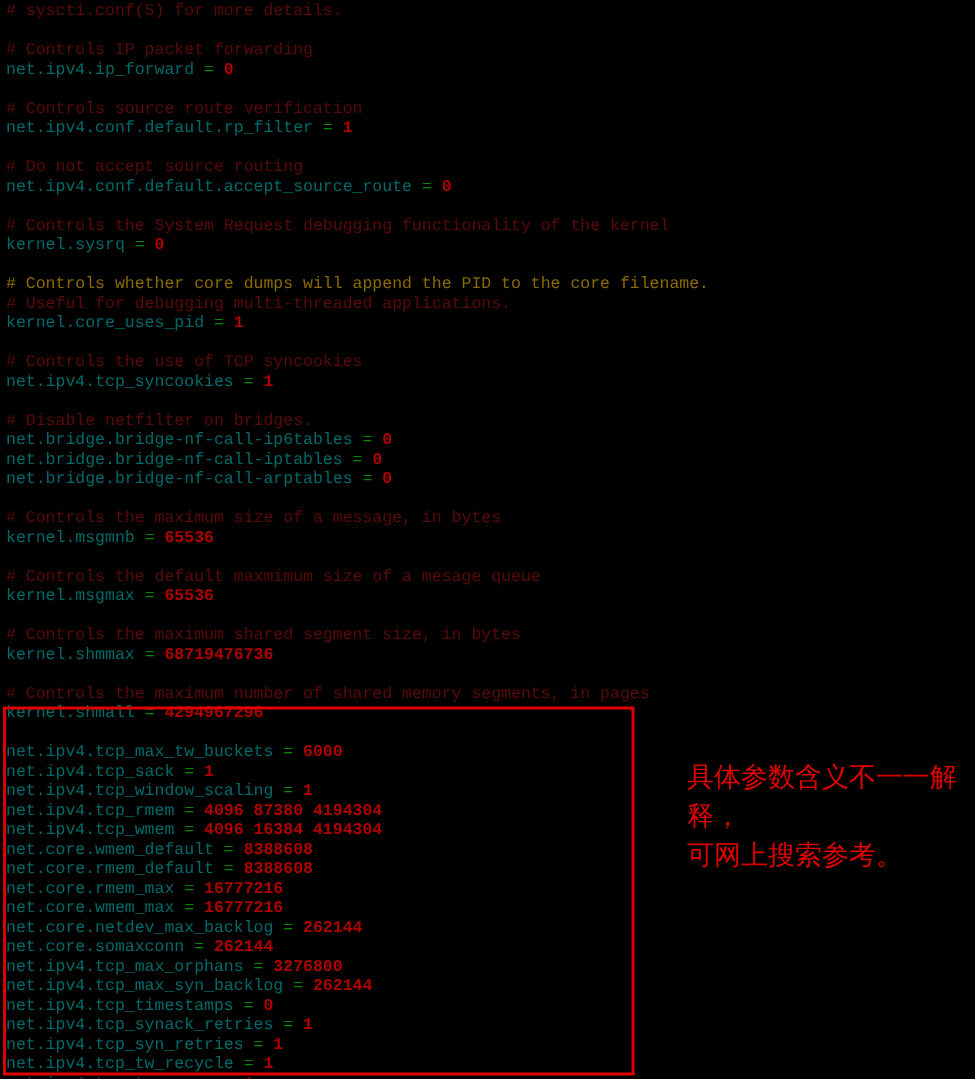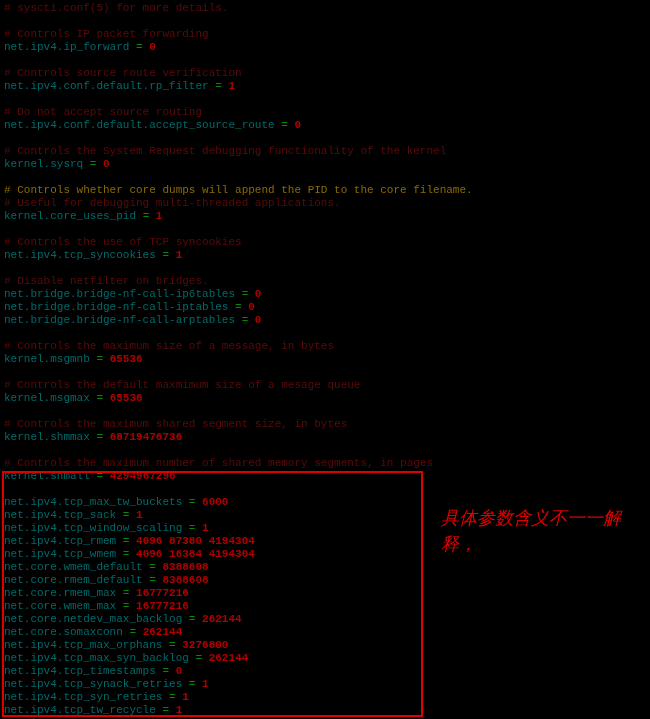--- a/index.html
+++ b/index.html
@@ -12,15 +12,16 @@
   .highlight-box{position:absolute;border:2px solid #e00000;pointer-events:none}
   .annotation{position:absolute;color:#e00000;font-family:"SimSun","Microsoft YaHei",sans-serif;font-size:18px;line-height:26px}
 </style>
 </head>
 <body>
 
 <div class="terminal" id="term"><div><span class="c-comment"># syscti.conf(5) for more details.</span></div><div>&nbsp;</div><div><span class="c-comment"># Controls IP packet forwarding</span></div><div><span class="c-key">net.ipv4.ip_forward </span><span class="c-eq">= </span><span class="c-val">0</span></div><div>&nbsp;</div><div><span class="c-comment"># Controls source route verification</span></div><div><span class="c-key">net.ipv4.conf.default.rp_filter </span><span class="c-eq">= </span><span class="c-val">1</span></div><div>&nbsp;</div><div><span class="c-comment"># Do not accept source routing</span></div><div><span class="c-key">net.ipv4.conf.default.accept_source_route </span><span class="c-eq">= </span><span class="c-val">0</span></div><div>&nbsp;</div><div><span class="c-comment"># Controls the System Request debugging functionality of the kernel</span></div><div><span class="c-key">kernel.sysrq </span><span class="c-eq">= </span><span class="c-val">0</span></div><div>&nbsp;</div><div><span class="c-comment-hl"># Controls whether core dumps will append the PID to the core filename.</span></div><div><span class="c-comment"># Useful for debugging multi-threaded applications.</span></div><div><span class="c-key">kernel.core_uses_pid </span><span class="c-eq">= </span><span class="c-val">1</span></div><div>&nbsp;</div><div><span class="c-comment"># Controls the use of TCP syncookies</span></div><div><span class="c-key">net.ipv4.tcp_syncookies </span><span class="c-eq">= </span><span class="c-val">1</span></div><div>&nbsp;</div><div><span class="c-comment"># Disable netfilter on bridges.</span></div><div><span class="c-key">net.bridge.bridge-nf-call-ip6tables </span><span class="c-eq">= </span><span class="c-val">0</span></div><div><span class="c-key">net.bridge.bridge-nf-call-iptables </span><span class="c-eq">= </span><span class="c-val">0</span></div><div><span class="c-key">net.bridge.bridge-nf-call-arptables </span><span class="c-eq">= </span><span class="c-val">0</span></div><div>&nbsp;</div><div><span class="c-comment"># Controls the maximum size of a message, in bytes</span></div><div><span class="c-key">kernel.msgmnb </span><span class="c-eq">= </span><span class="c-val">65536</span></div><div>&nbsp;</div><div><span class="c-comment"># Controls the default maxmimum size of a mesage queue</span></div><div><span class="c-key">kernel.msgmax </span><span class="c-eq">= </span><span class="c-val">65536</span></div><div>&nbsp;</div><div><span class="c-comment"># Controls the maximum shared segment size, in bytes</span></div><div><span class="c-key">kernel.shmmax </span><span class="c-eq">= </span><span class="c-val">68719476736</span></div><div>&nbsp;</div><div><span class="c-comment"># Controls the maximum number of shared memory segments, in pages</span></div><div><span class="c-key">kernel.shmall </span><span class="c-eq">= </span><span class="c-val">4294967296</span></div><div>&nbsp;</div><div><span class="c-key">net.ipv4.tcp_max_tw_buckets </span><span class="c-eq">= </span><span class="c-val">6000</span></div><div><span class="c-key">net.ipv4.tcp_sack </span><span class="c-eq">= </span><span class="c-val">1</span></div><div><span class="c-key">net.ipv4.tcp_window_scaling </span><span class="c-eq">= </span><span class="c-val">1</span></div><div><span class="c-key">net.ipv4.tcp_rmem </span><span class="c-eq">= </span><span class="c-val">4096 87380 4194304</span></div><div><span class="c-key">net.ipv4.tcp_wmem </span><span class="c-eq">= </span><span class="c-val">4096 16384 4194304</span></div><div><span class="c-key">net.core.wmem_default </span><span class="c-eq">= </span><span class="c-val">8388608</span></div><div><span class="c-key">net.core.rmem_default </span><span class="c-eq">= </span><span class="c-val">8388608</span></div><div><span class="c-key">net.core.rmem_max </span><span class="c-eq">= </span><span class="c-val">16777216</span></div><div><span class="c-key">net.core.wmem_max </span><span class="c-eq">= </span><span class="c-val">16777216</span></div><div><span class="c-key">net.core.netdev_max_backlog </span><span class="c-eq">= </span><span class="c-val">262144</span></div><div><span class="c-key">net.core.somaxconn </span><span class="c-eq">= </span><span class="c-val">262144</span></div><div><span class="c-key">net.ipv4.tcp_max_orphans </span><span class="c-eq">= </span><span class="c-val">3276800</span></div><div><span class="c-key">net.ipv4.tcp_max_syn_backlog </span><span class="c-eq">= </span><span class="c-val">262144</span></div><div><span class="c-key">net.ipv4.tcp_timestamps </span><span class="c-eq">= </span><span class="c-val">0</span></div><div><span class="c-key">net.ipv4.tcp_synack_retries </span><span class="c-eq">= </span><span class="c-val">1</span></div><div><span class="c-key">net.ipv4.tcp_syn_retries </span><span class="c-eq">= </span><span class="c-val">1</span></div><div><span class="c-key">net.ipv4.tcp_tw_recycle </span><span class="c-eq">= </span><span class="c-val">1</span></div><div><span class="c-key">net.ipv4.tcp_tw_reuse </span><span class="c-eq">= </span><span class="c-val">1</span></div></div>
 
 <div class="highlight-box" id="hlbox" style="left: 2px; top: 471px; width: 417px; height: 242px;"></div>
 
-<div class="annotation" id="anno" style="left: 441px; top: 505px; font-style: italic;">
+<div class="annotation" id="anno" style="left: 458px; top: 505px;">
   <span>具体参数含义不一一解释，</span><br>
+  <span>可网上搜索参考。</span>
 </div>
 
 </body></html>

